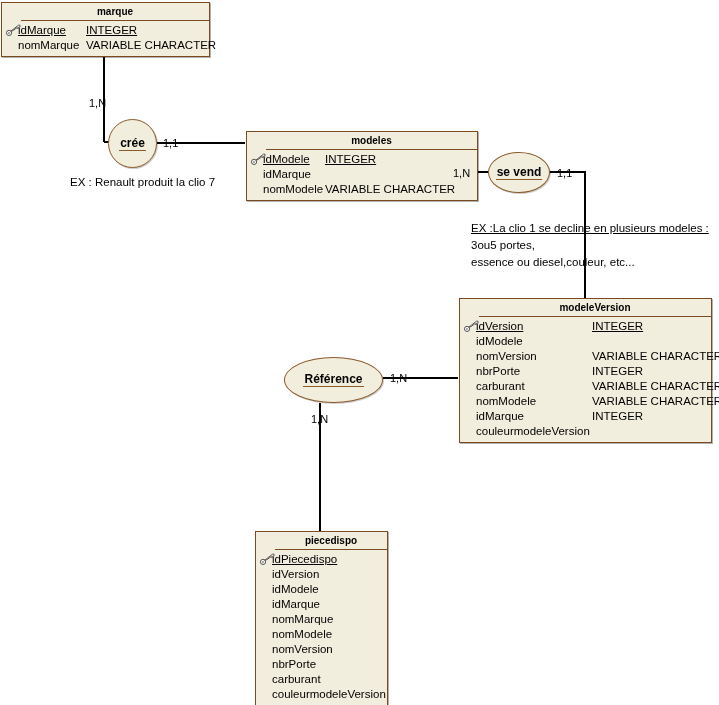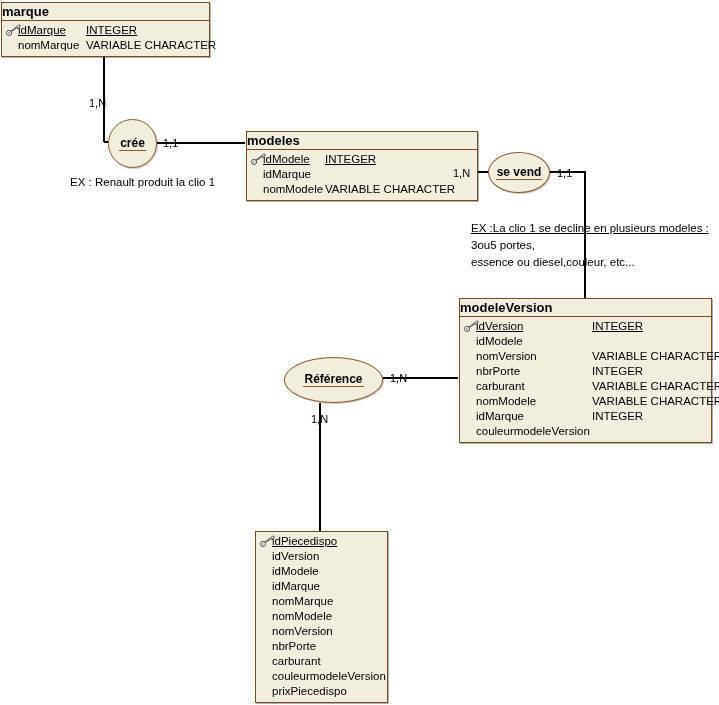--- a/index.html
+++ b/index.html
@@ -25,27 +25,28 @@
     position: absolute;
     background: #f2eede;
     border: 1px solid #7a4b20;
     box-sizing: border-box;
     box-shadow: 1px 1px 0 rgba(0,0,0,0.30);
     font-size: 11.5px;
     color: #000;
     z-index: 5;
   }
   .entity .ent-title {
-    text-align: left;
+    text-align: center;
     font-weight: bold;
-    font-size: 13px;
+    font-size: 10px;
     padding: 2px 0 2px 0;
     border-bottom: 1px solid #7a4b20;
     line-height: 13px;
     color: #000;
+    margin-left: 19px;
   }
   .entity .ent-body {
     padding: 2px 0 3px 0;
   }
   .attr-row {
     display: flex;
     align-items: baseline;
     line-height: 15px;
     height: 15px;
     position: relative;
@@ -217,20 +218,21 @@
       <span class="attr-type" style="left:132px">INTEGER</span>
     </div>
     <div class="attr-row">
       <span class="attr-name">couleurmodeleVersion</span>
       <span class="attr-type" style="left:132px"></span>
     </div>
   </div>
 </div>
 
 <div class="entity" style="left:255px; top:531px; width:133px;">
+  <div class="ent-title">piecedispo</div>
   <div class="ent-body">
     <div class="attr-row pk">
       <svg class="key-icon" viewBox="0 0 19 13">
         <g stroke="#555" stroke-width="1" fill="#f6f6f6">
           <path d="M6 11.5 a2.6 2.6 0 1 0 0.1 -5.2 a2.6 2.6 0 0 0 -0.1 5.2 z"></path>
           <path d="M7.8 7.2 L15.5 1.2 L17 1.2 L17 3.2 L15.6 3.2 L15.6 4.4 L14.3 4.4 L14.3 3.4 L10.2 6.5 z" fill="#ffffff"></path>
         </g>
         <circle cx="6" cy="9" r="0.9" fill="#888"></circle>
       </svg>
       <span class="attr-name">idPiecedispo</span>
@@ -280,16 +282,16 @@
   <span>Référence</span>
 </div>
 
 <div class="card" style="left:89px; top:97px;">1,N</div>
 <div class="card" style="left:163px; top:137px;">1,1</div>
 <div class="card" style="left:453px; top:167px;">1,N</div>
 <div class="card" style="left:557px; top:167px;">1,1</div>
 <div class="card" style="left:390px; top:372px;">1,N</div>
 <div class="card" style="left:311px; top:413px;">1,N</div>
 
-<div class="note" style="left:70px; top:175px;">EX : Renault produit la clio 1</div>
+<div class="note" style="left:70px; top:175px;">EX : Renault produit la clio 7</div>
 <div class="note" style="left:471px; top:221px;text-decoration:underline;">EX :La clio 1 se decline en plusieurs modeles :</div>
 <div class="note" style="left:471px; top:238px;">3ou5 portes,</div>
 <div class="note" style="left:471px; top:255px;">essence ou diesel,couleur, etc...</div>
 
 </body></html>

